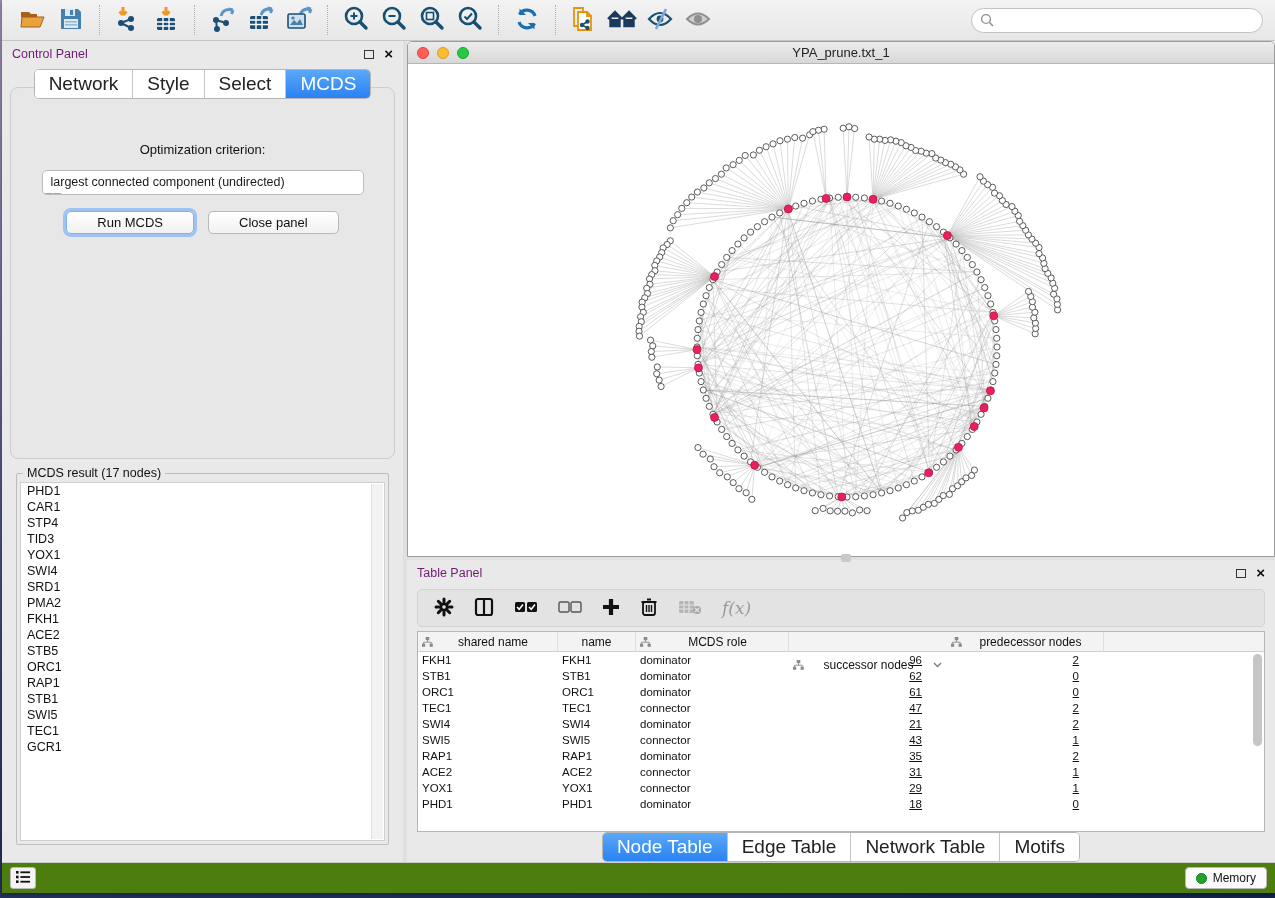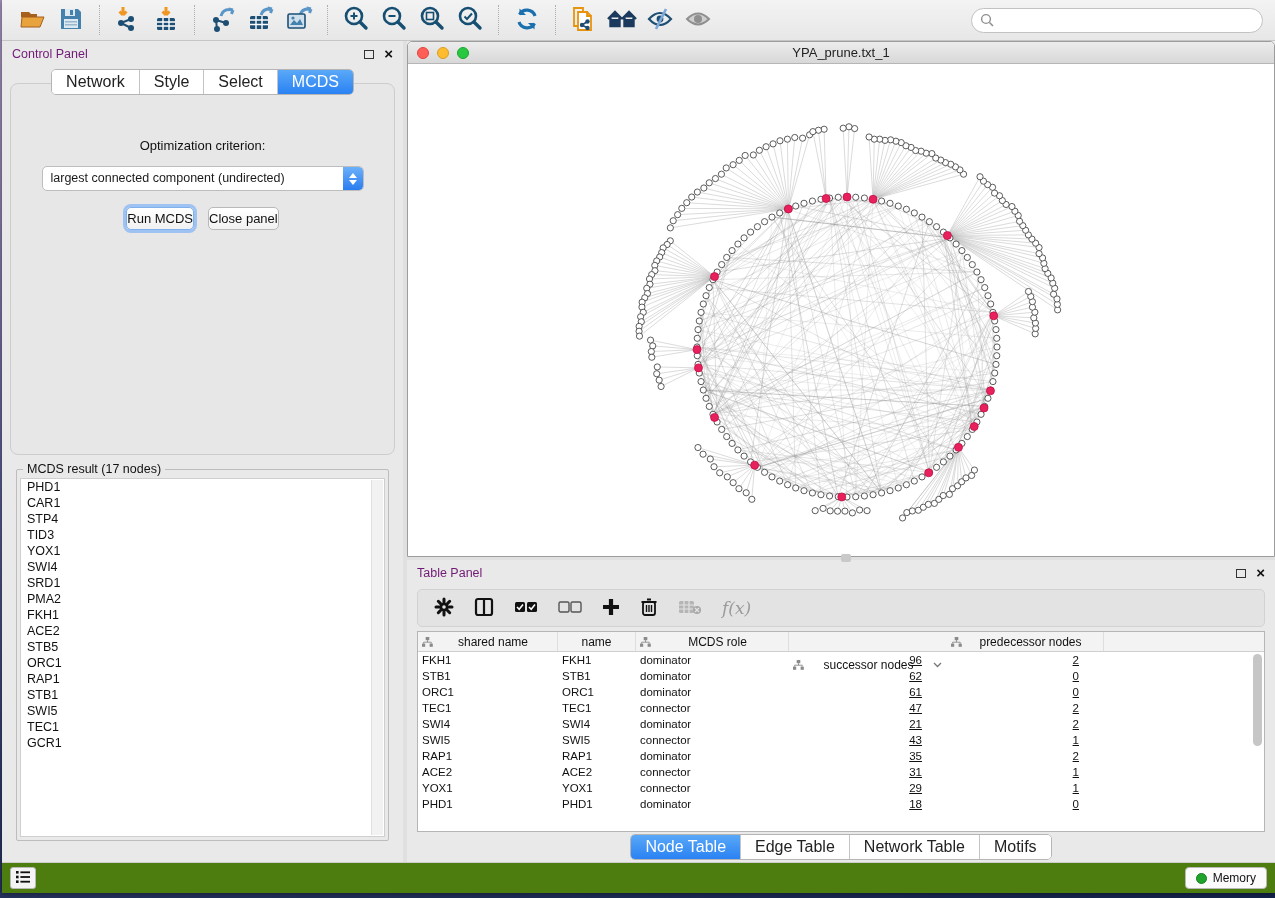--- a/index.html
+++ b/index.html
@@ -28,34 +28,34 @@
   .h-grip { position:absolute; left:50%; top:-3px; width:10px; height:8px; background:#c9c9c9; border-radius:2px; }
 
   
   .control-panel { width:401px; flex:0 0 401px; background:#e9e9e9; display:flex; flex-direction:column; }
   .panel-head { height:26px; display:flex; align-items:center; padding:0 10px; gap:10px; }
   .panel-title { font-size:12.5px; color:#701a75; }
   .float-box { width:10px; height:9px; border:1.5px solid #333; margin-left:auto; }
   .close-x { font-size:15px; font-weight:bold; color:#111; line-height:10px; }
   .cp-tabs { display:flex; justify-content:center; margin-top:2px; position:relative; z-index:2; }
   .seg { display:flex; border:1px solid #b5b5b5; border-radius:5px; overflow:hidden; background:#fff; }
-  .seg-btn { padding:3px 14px; font-size:16px; color:#222; background:#fff; border-right:1px solid #c4c4c4; }
+  .seg-btn { padding:3px 14px; font-size:19px; color:#222; background:#fff; border-right:1px solid #c4c4c4; }
   .seg-btn:last-child { border-right:none; }
   .seg-btn.active { background:linear-gradient(#5aa8f8,#2a82f3); color:#fff; }
   .cp-pane { margin:-12px 8px 0; border:1px solid #cdcdcd; border-radius:8px; background:#e7e7e7;
     height:372px; padding-top:32px; text-align:center; flex:0 0 auto; }
   .opt-label { font-size:13px; margin-top:22px; color:#111; }
   .combo { width:322px; height:25px; margin:13px auto 0; display:flex; border:1px solid #bdbdbd;
-    border-radius:5px; background:#fff; overflow:hidden; }
+    border-radius:5px; background:#fff; overflow:hidden;flex-direction:column; }
   .combo-text { flex:1; text-align:left; padding:4px 8px; font-size:12.5px; white-space:nowrap; }
   .combo-step { width:20px; background:linear-gradient(#6cb0f9,#2a7df0); display:flex; flex-direction:column;
     align-items:center; justify-content:center; gap:2px; border-radius:0 4px 4px 0; }
   .combo-step svg { display:block; }
   .btn-row { margin-top:16px; display:flex; justify-content:center; gap:14px; }
-  .mac-btn { padding:3px 0; font-size:13px; background:linear-gradient(#fff,#f1f1f1);
+  .mac-btn { padding:3px 30px; font-size:13px; background:linear-gradient(#fff,#f1f1f1);
     border:1px solid #b9b9b9; border-radius:5px; color:#111; }
   .mac-btn.focused { box-shadow:0 0 0 3px rgba(110,170,250,.6); border-color:#7fb0ee; }
   .groupbox { position:relative; margin:14px 14px 0; border:1px solid #bdbdbd; border-radius:2px;
     height:372px; padding:8px 3px 3px; }
   .group-legend { position:absolute; top:-8px; left:6px; background:#e9e9e9; padding:0 4px; font-size:12.5px; color:#111; }
   .mcds-list { background:#fff; border:1px solid #cfcfcf; height:100%; overflow:hidden; position:relative; }
   .mcds-item { font-size:12.5px; line-height:16px; padding-left:6px; color:#111; }
   .mcds-scroll { position:absolute; top:1px; right:1px; bottom:1px; width:12px; background:#f2f2f2; border-left:1px solid #e0e0e0; }
 
   

